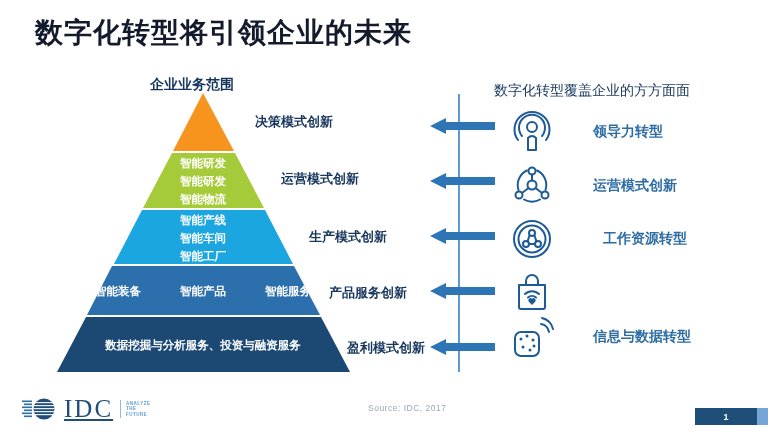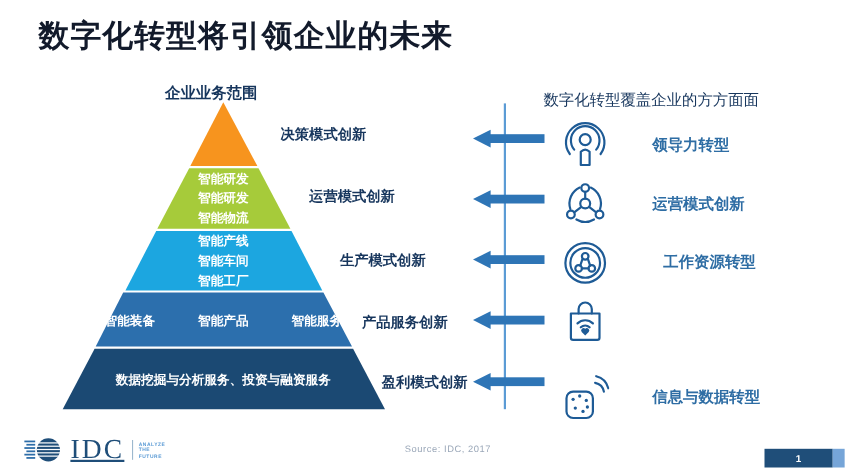--- a/index.html
+++ b/index.html
@@ -30,21 +30,21 @@
   .vline{left:458px;top:94px;width:2px;height:278px;background:#5B9BD5;}
 
   .arrow{width:65px;height:16px;left:430px;}
   .arrow .head{position:absolute;left:0;top:0;width:0;height:0;
     border-top:8px solid transparent;border-bottom:8px solid transparent;border-right:16px solid #2E75B6;}
   .arrow .shaft{position:absolute;left:14px;right:0;top:4px;height:8px;background:#2E75B6;}
   .a1{top:118px;} .a2{top:173px;} .a3{top:228px;} .a4{top:283px;} .a5{top:339px;}
 
   .rp-heading{left:494px;top:82px;font-size:14px;font-weight:400;color:#17365D;white-space:nowrap;}
   .rp-item{left:510px;height:50px;display:flex;align-items:center;gap:16px;}
-  .r1{top:107px;} .r2{top:161px;} .r3{top:214px;gap:26px;} .r4{top:267px;} .r5{top:336px;font-family:Liberation Serif, serif;}
+  .r1{top:107px;} .r2{top:161px;} .r3{top:214px;gap:26px;} .r4{top:267px;} .r5{top:312px;font-family:Liberation Serif, serif;}
   .rp-item .label{font-size:14px;font-weight:600;color:#2E6DA4;white-space:nowrap;margin-left:23px;}
   .icon-svg{display:block;}
   .ic{fill:none;stroke:#1E5B96;stroke-width:2;stroke-linecap:round;stroke-linejoin:round;}
   .icf{fill:#1E5B96;stroke:none;}
 
   .logo{left:22px;top:395px;display:flex;align-items:center;}
   .logo-text{font-family:"Liberation Serif","DejaVu Serif",serif;font-size:25px;color:#1F4E79;letter-spacing:2px;margin-left:4px;text-decoration:underline;}
   .logo-div{width:1px;height:18px;background:#9DB8CE;margin:0 5px 0 7px;}
   .logo-tag{font-size:4.5px;line-height:5.5px;color:#5B9BD5;letter-spacing:0.5px;font-weight:700;}
 

